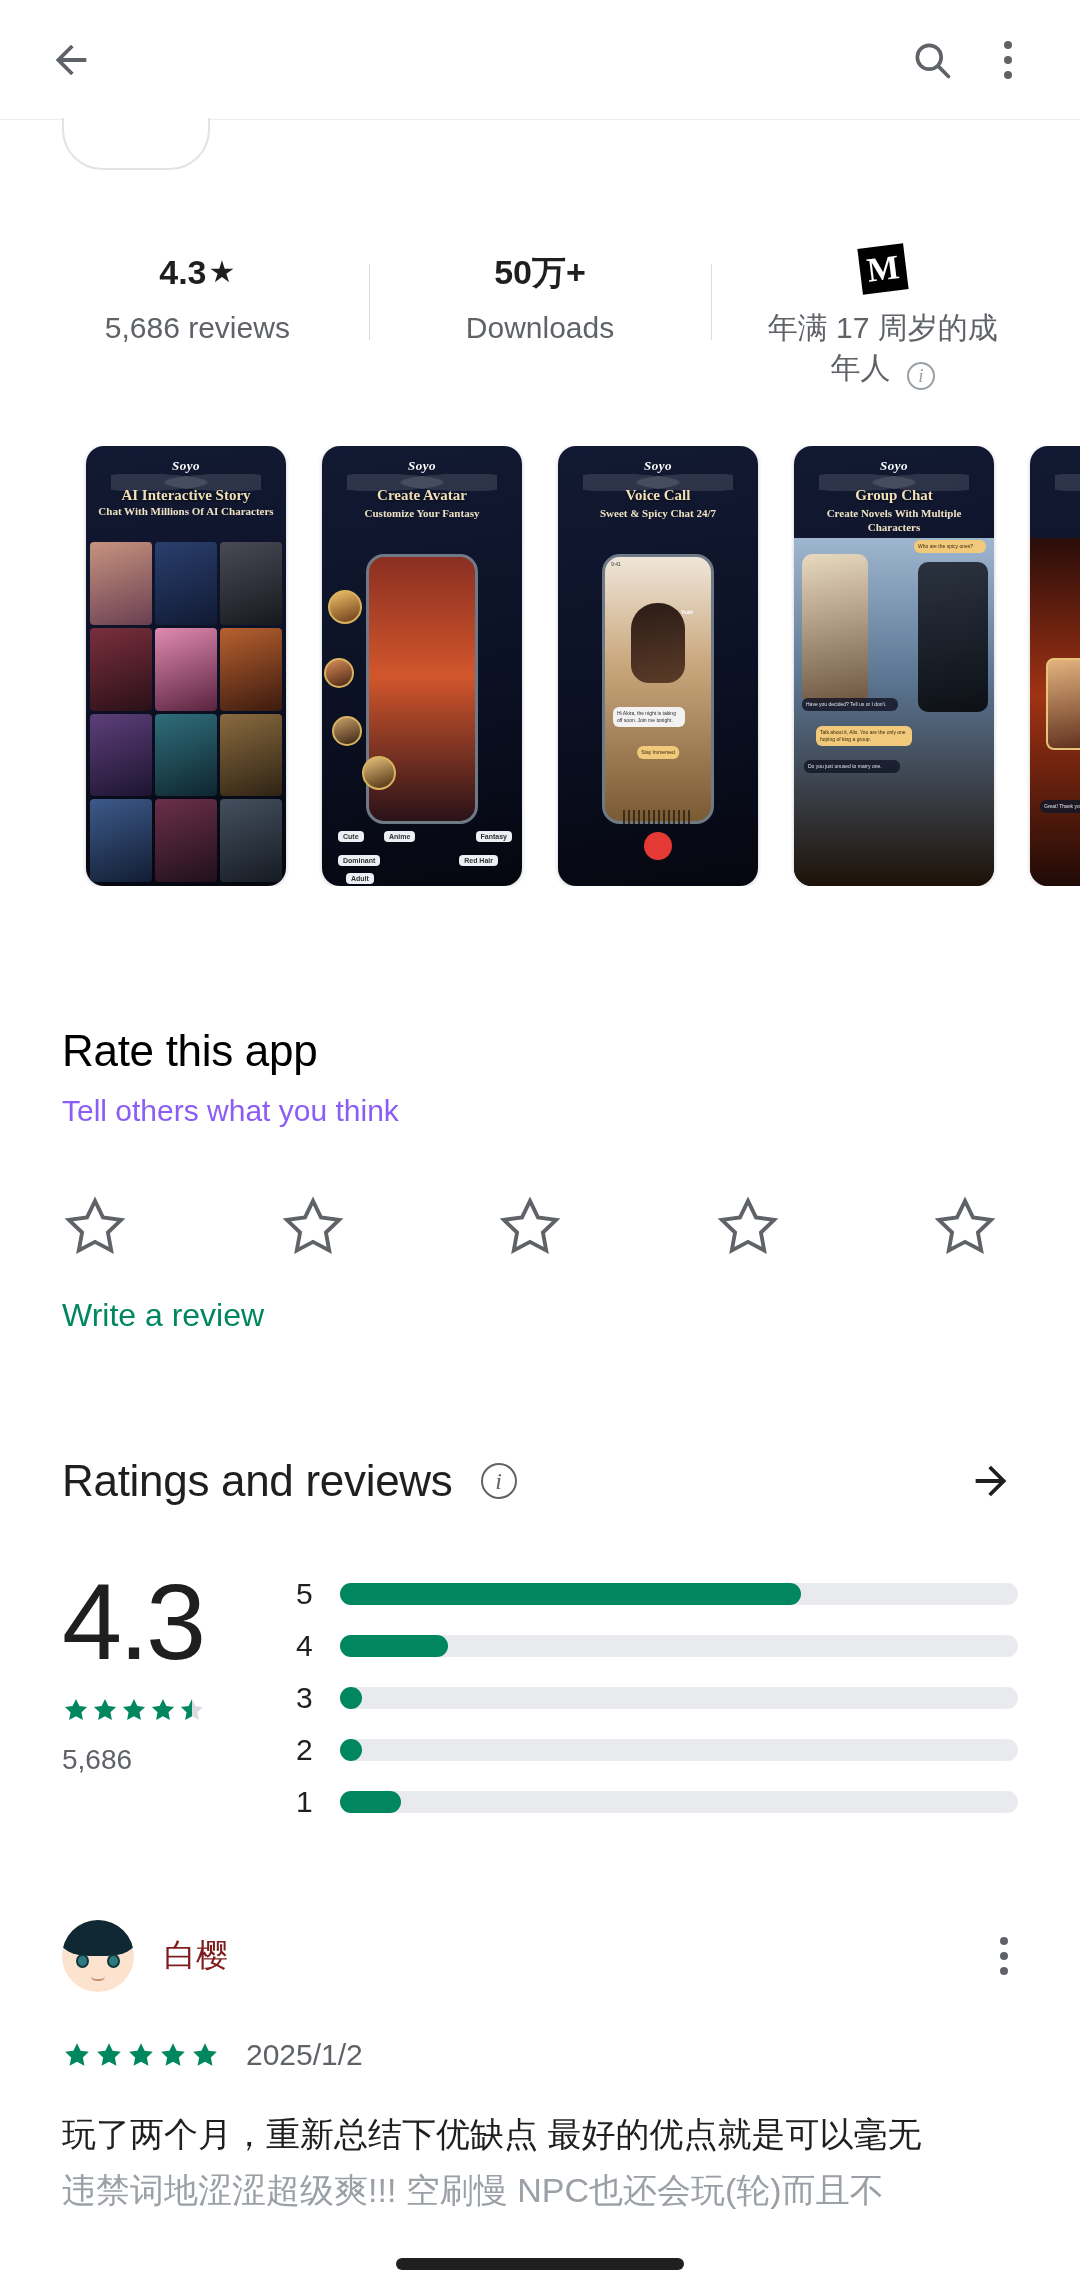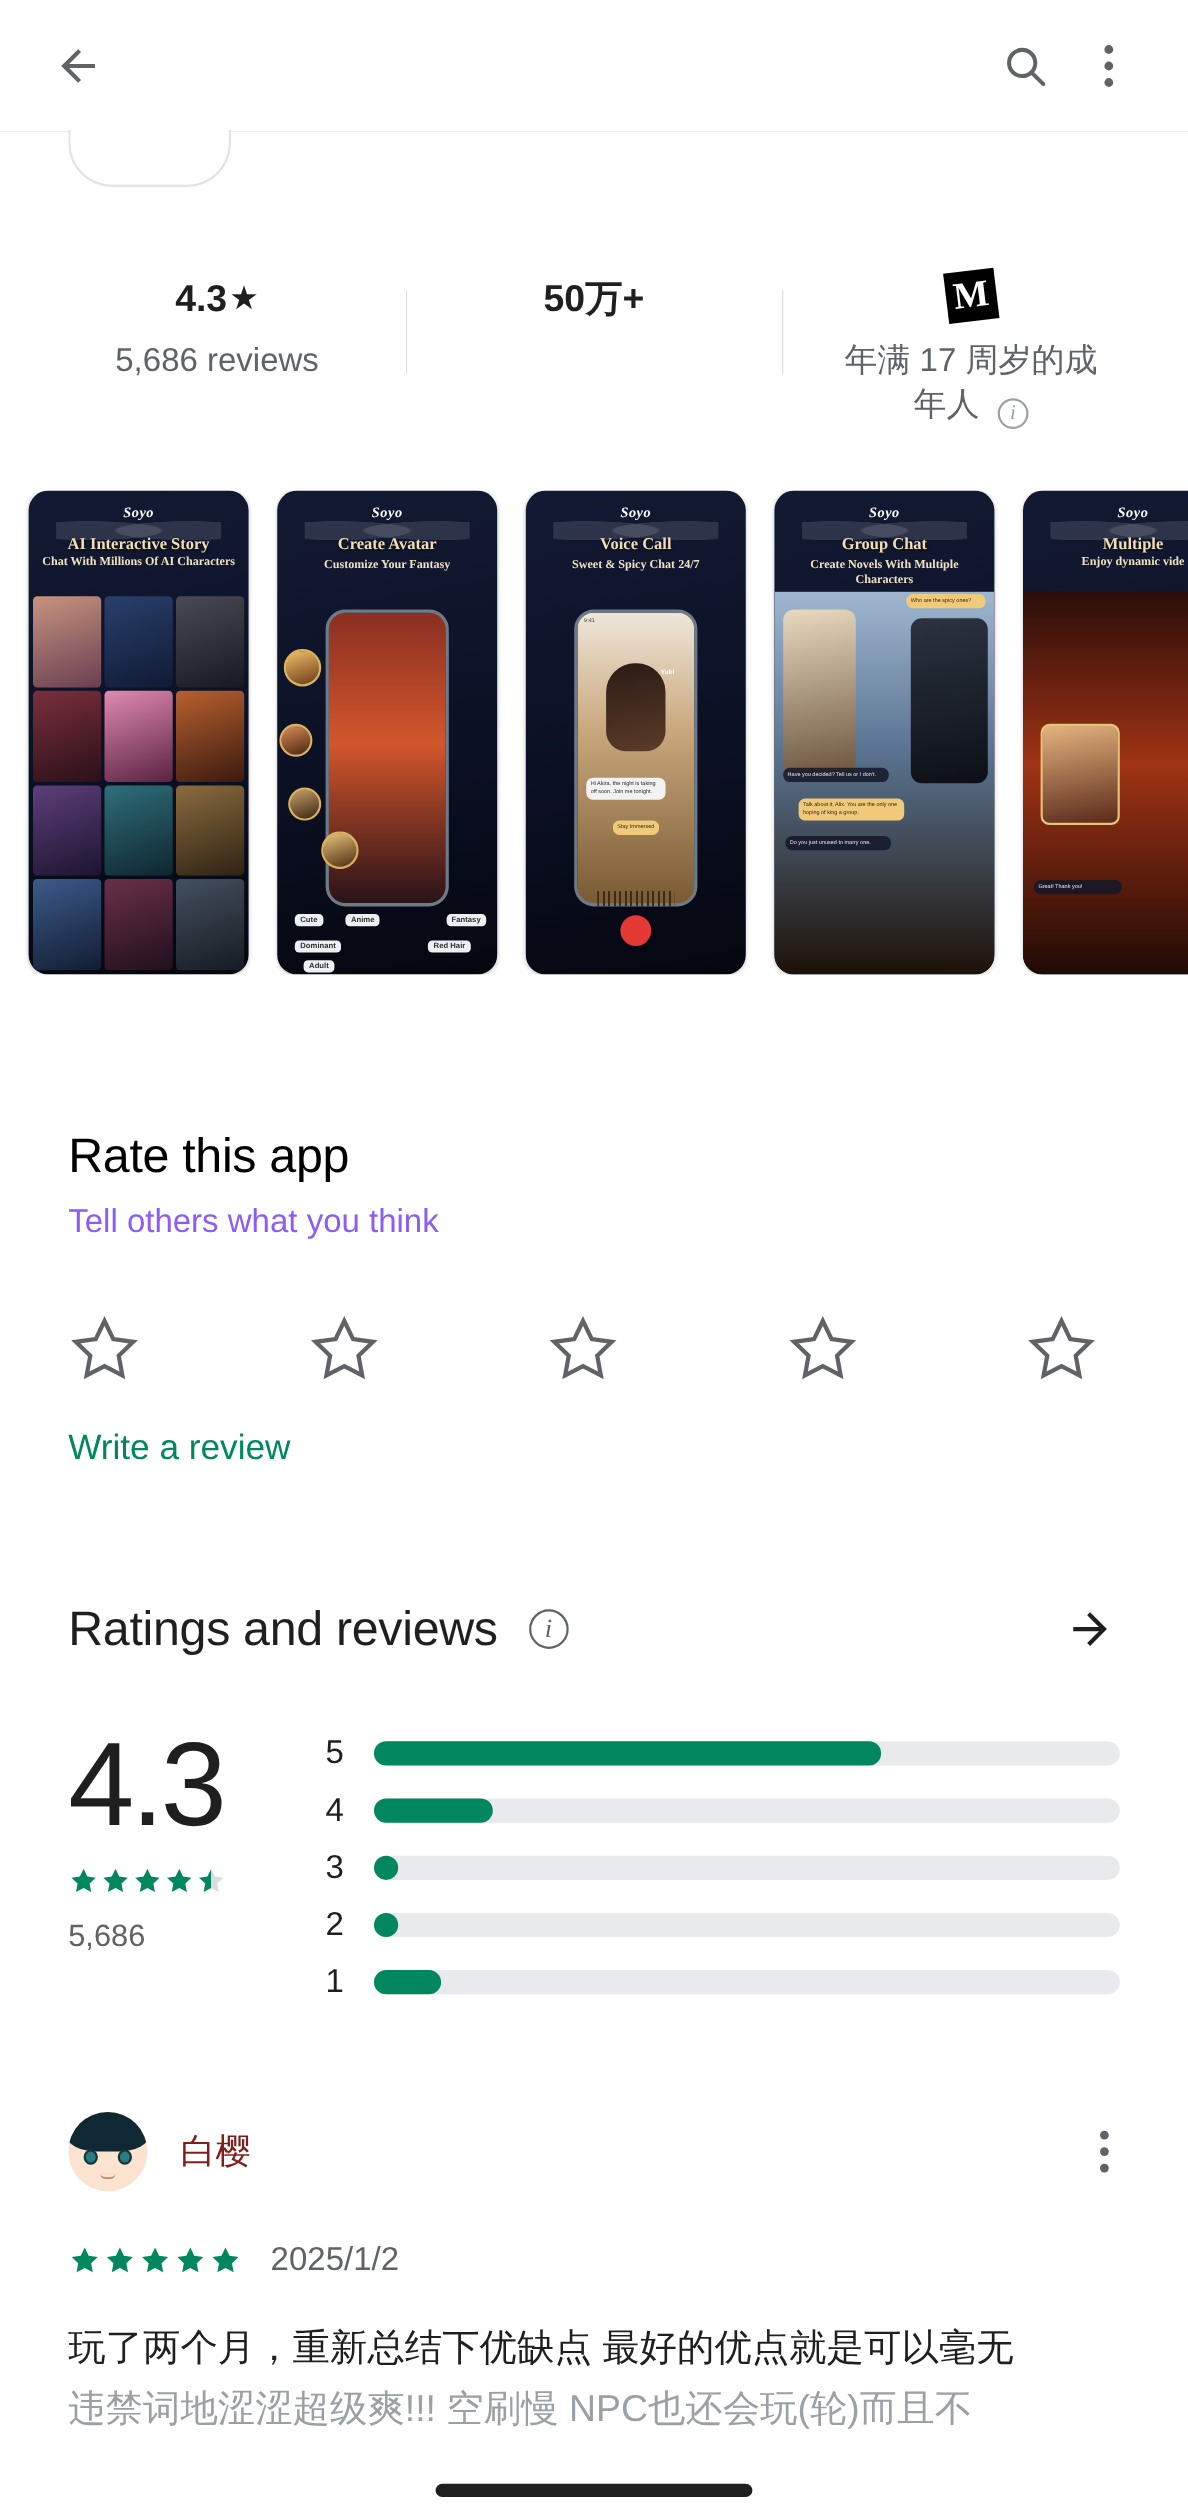--- a/index.html
+++ b/index.html
@@ -65,21 +65,21 @@
   .stat-label.with-info { display: block; }
   .info-dot {
     display: inline-flex; width: 28px; height: 28px; border-radius: 50%;
     border: 2px solid #9aa0a6; color: #9aa0a6; font-size: 19px;
     align-items: center; justify-content: center; vertical-align: -4px;
     margin-left: 8px; font-family: "Liberation Serif", serif; font-style: italic;
   }
 
   
   .shots {
-    display: flex; gap: 26px; padding: 0 26px;
+    display: flex; gap: 36px; padding: 0 86px;
     margin-top: 56px; overflow: hidden;
   }
   .shot {
     flex: 0 0 200px; height: 440px; border-radius: 18px;
     background: linear-gradient(170deg,#121a33 0%,#0b1024 55%,#05070f 100%);
     position: relative; overflow: hidden;
     box-shadow: 0 1px 4px rgba(0,0,0,.2);
   }
   .shot .brand {
     position: absolute; top: 12px; left: 0; right: 0; text-align: center;
@@ -241,20 +241,21 @@
     <div class="stat">
       <div class="stat-value">
         <span>4.3</span>
         <span class="star-glyph">★</span>
       </div>
       <div class="stat-label">5,686 reviews</div>
     </div>
 
     <div class="stat">
       <div class="stat-value">50万+</div>
+      <div class="stat-label">Downloads</div>
     </div>
 
     <div class="stat">
       <div class="rating-badge">
         <div class="m-box">M</div>
       </div>
       <div class="stat-label with-info">
         <span>年满 17 周岁的成</span><br>
         <span>年人</span>
         <span class="info-dot">i</span>

